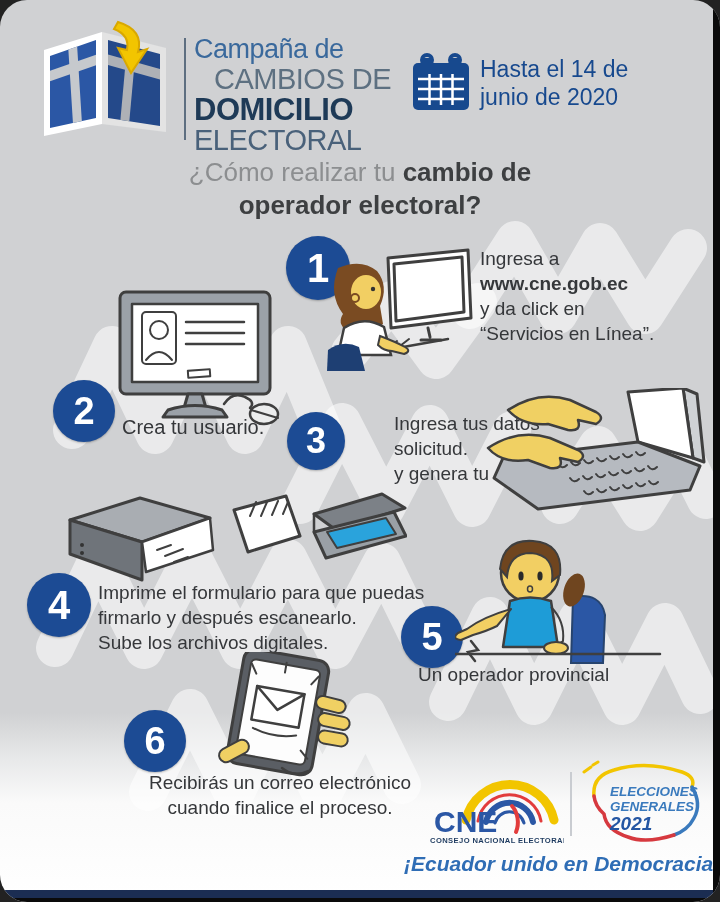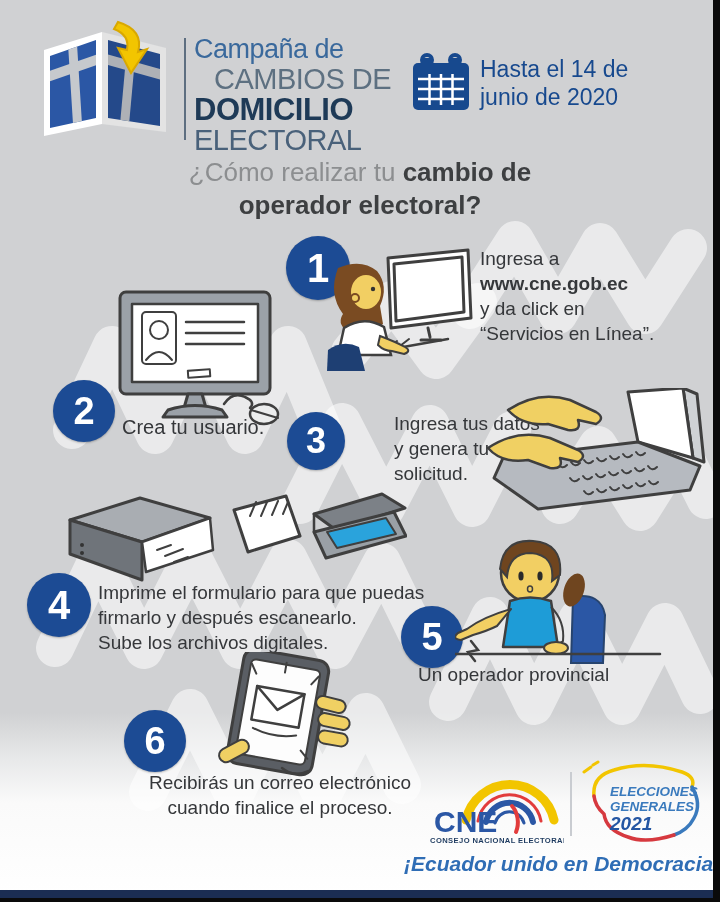--- a/index.html
+++ b/index.html
@@ -1,19 +1,20 @@
 <!DOCTYPE html>
 <html><head>
 <meta charset="utf-8">
 <style>
   * { margin:0; padding:0; box-sizing:border-box; }
   body { background:#222; font-family:"Liberation Sans", sans-serif; }
   .poster{
     position:relative; width:720px; height:902px; overflow:hidden;
     background:linear-gradient(180deg,#d0d1d3 0%,#d0d1d3 79%,#e7e8e9 84%,#fafafa 89%,#ffffff 100%);
+    border-radius:27px;
   }
   .abs{ position:absolute; }
   svg{ display:block; }
   
   .title-line1{ font-size:27px; color:#3a699c; letter-spacing:-0.5px; }
   .title-line2{ font-size:29px; color:#5d7081; letter-spacing:-0.5px; line-height:29px;margin-left:20px;}
   .title-line3{ font-size:31px; color:#1e3a57; font-weight:bold; letter-spacing:-0.5px; line-height:31px;}
   .title-line4{ font-size:29px; color:#49617a; letter-spacing:-0.5px; line-height:30px;}
   .title-block div{ white-space:nowrap; }
   .deadline{ font-size:23px; font-weight:normal; color:#17498e; line-height:28px; white-space:nowrap; }
@@ -156,22 +157,22 @@
   </div>
   <div class="abs step-text" style="left:122px;top:415px;font-size:20px;">
     <div>Crea tu usuario.</div>
   </div>
 
   <div class="abs badge" style="left:287px;top:412px;width:58px;height:58px;font-size:36px;">
     <span>3</span>
   </div>
   <div class="abs step-text" style="left:350px;top:411px;margin-left:44px;">
     <div>Ingresa tus datos</div>
+    <div>solicitud.</div>
     <div>y genera tu</div>
-    <div>solicitud.</div>
   </div>
   <svg class="abs" style="left:478px;top:388px;" width="230" height="125" viewBox="0 0 230 125">
     <g stroke="#3f3f3f" stroke-width="3" fill="none" stroke-linejoin="round" stroke-linecap="round">
       <polygon points="205,0 215,70 226,74 219,6" fill="#cfd2d5"></polygon>
       <polygon points="150,4 205,0 215,70 160,54" fill="#ffffff"></polygon>
       <polygon points="25,70 160,54 222,78 212,102 60,121 16,90" fill="#b6bac0"></polygon>
       <path d="M80 76 q4 6 9 1 M93 74 q4 6 9 1 M106 72 q4 6 9 1 M119 70 q4 6 9 1 M132 68 q4 6 9 1 M145 66 q4 6 9 1 M158 64 q4 6 9 1" stroke-width="2"></path>
       <path d="M92 90 q4 6 9 1 M105 88 q4 6 9 1 M118 86 q4 6 9 1 M131 84 q4 6 9 1 M144 82 q4 6 9 1 M157 80 q4 6 9 1 M170 78 q4 6 9 1" stroke-width="2"></path>
       <path d="M106 103 q4 6 9 1 M119 101 q4 6 9 1 M132 99 q4 6 9 1 M145 97 q4 6 9 1 M158 95 q4 6 9 1 M171 93 q4 6 9 1" stroke-width="2"></path>
     </g>

